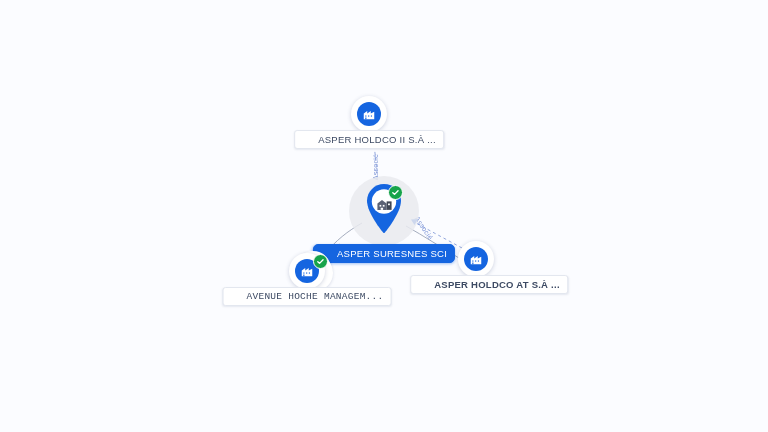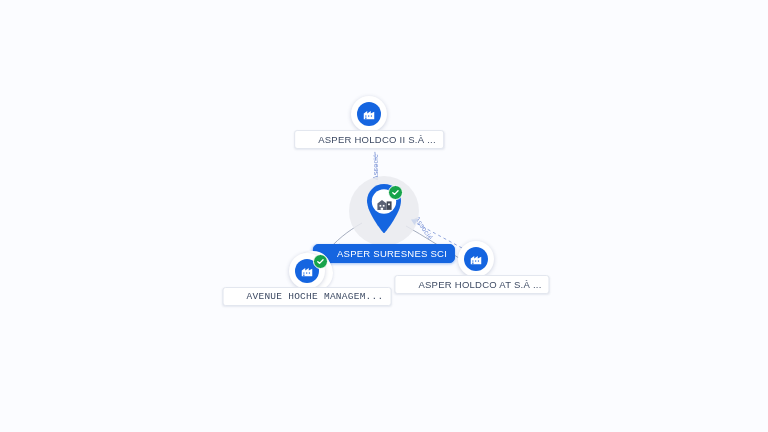--- a/index.html
+++ b/index.html
@@ -255,15 +255,15 @@
         <svg width="14" height="14" viewBox="0 0 24 24" fill="none">
           <path d="M3 21V11l6-4v4l6-4v4l6-3v13H3z" fill="#ffffff"></path>
           <rect x="5.6" y="14.5" width="2" height="2" fill="#1565e0"></rect>
           <rect x="10.4" y="14.5" width="2" height="2" fill="#1565e0"></rect>
           <rect x="15.2" y="14.5" width="2" height="2" fill="#1565e0"></rect>
           <rect x="5.6" y="18" width="2" height="3" fill="#1565e0"></rect>
         </svg>
       </div>
     </div>
   </div>
-  <div class="node-label" style="left:472px; top:275px;">ASPER HOLDCO AT S.À ...</div>
+  <div class="node-label" style="left:489px; top:275px;font-weight:bold;">ASPER HOLDCO AT S.À ...</div>
 
 </div>
 
 </body></html>

